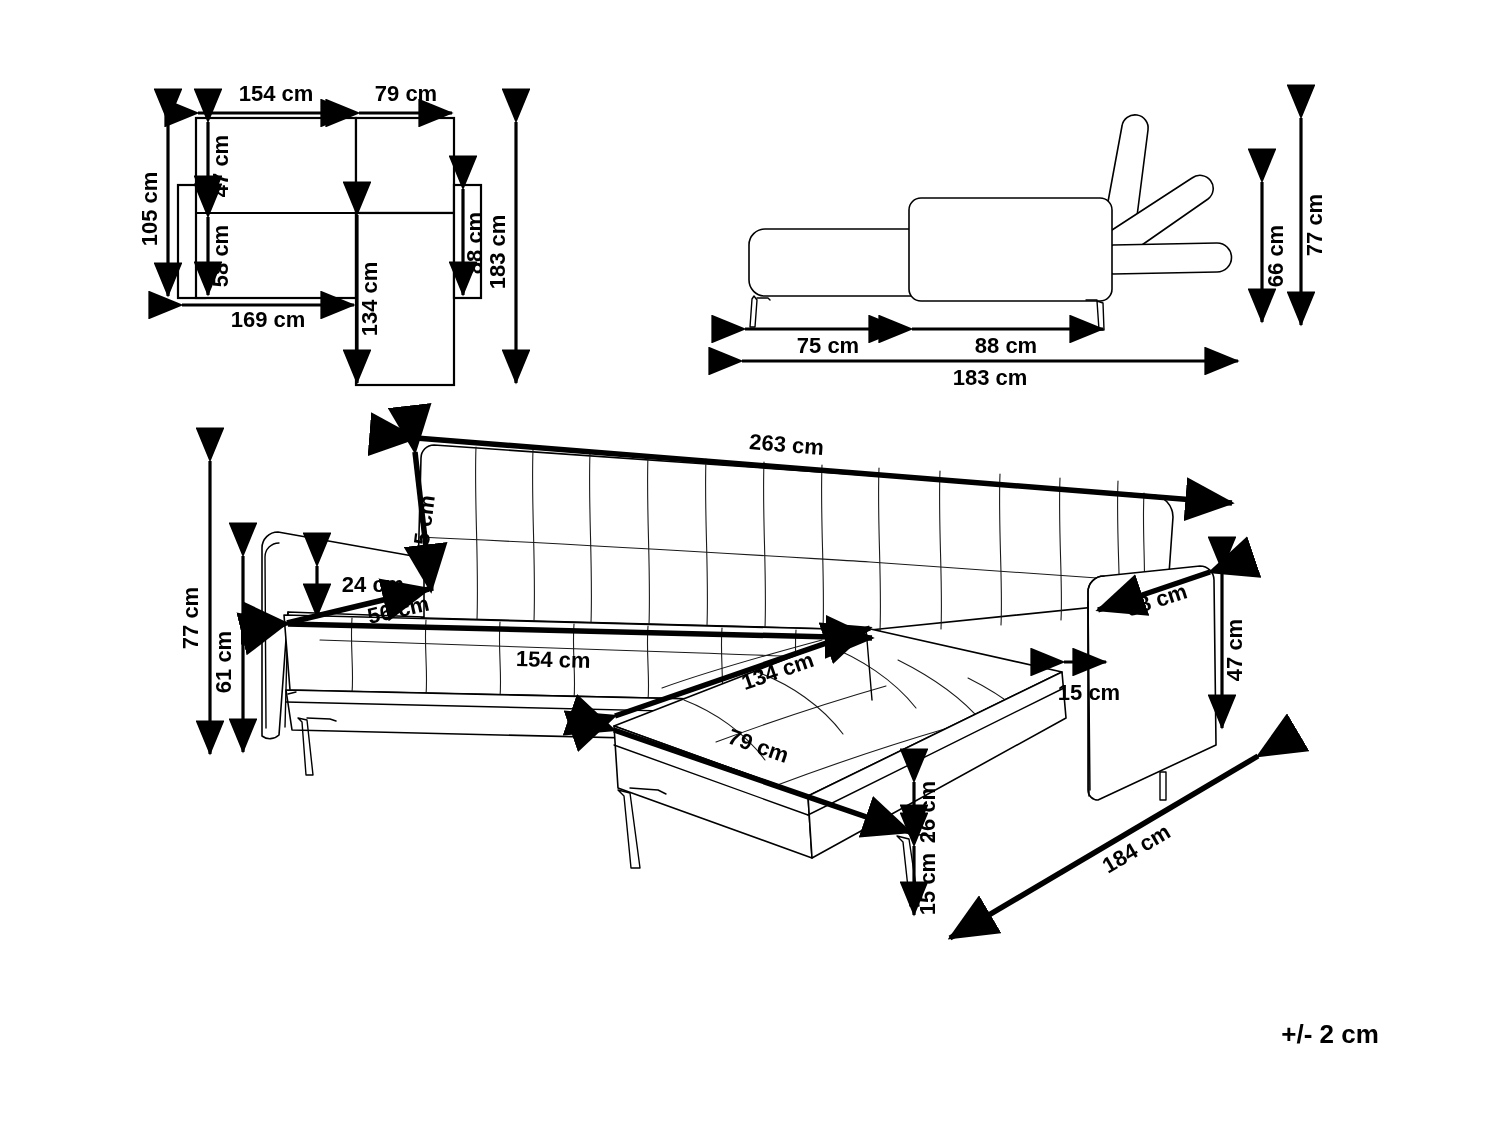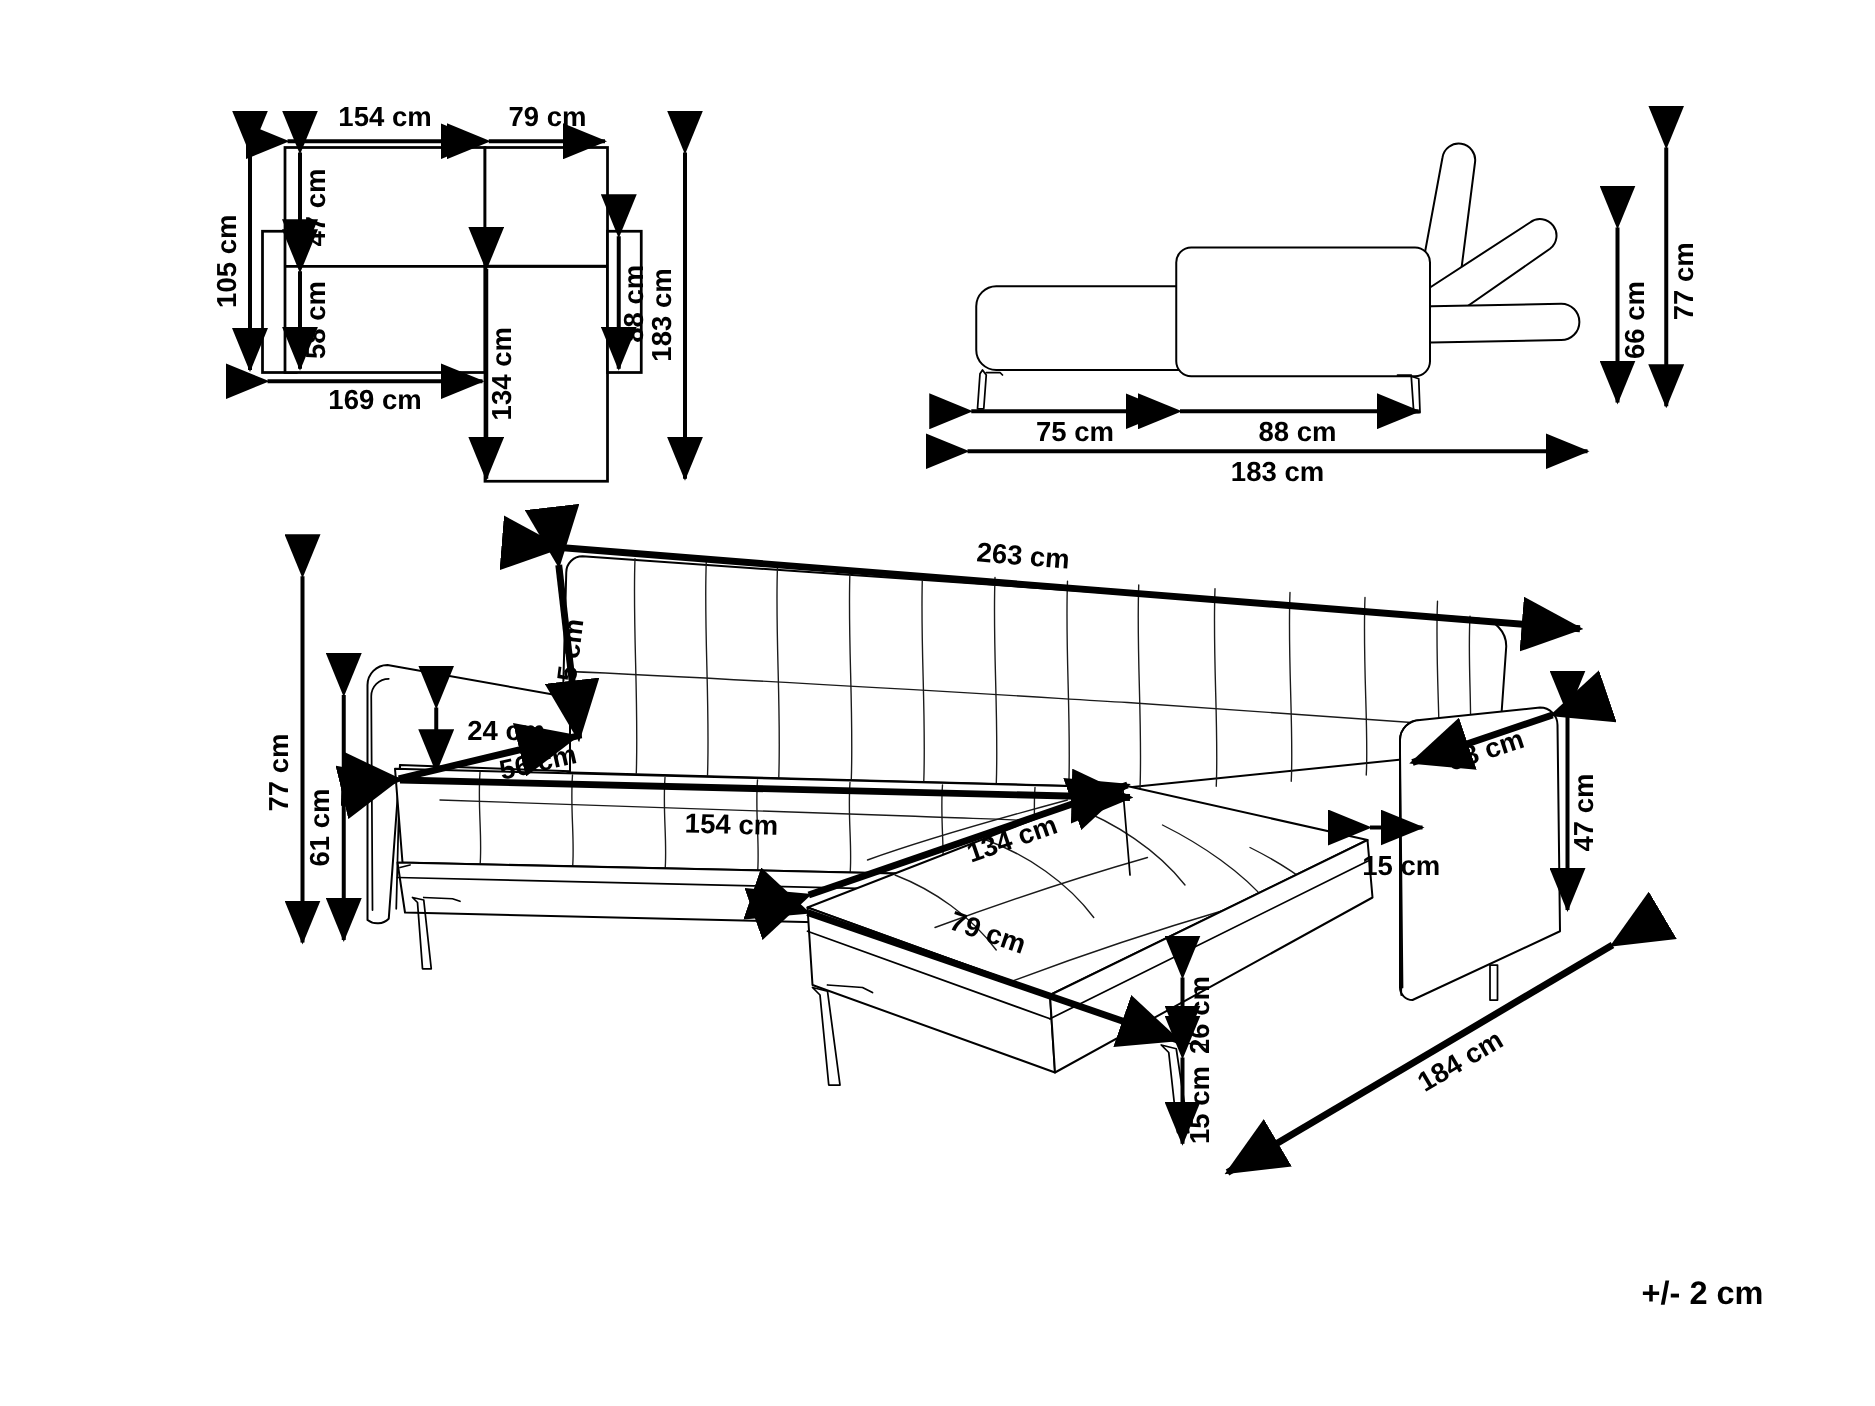--- a/index.html
+++ b/index.html
@@ -1,21 +1,21 @@
 <!DOCTYPE html>
 <html><head>
 <meta charset="utf-8">
 <style>
   html,body{margin:0;padding:0;background:#ffffff;}
   body{
     width:1500px;height:1125px;
     font-family:"Liberation Sans","DejaVu Sans",sans-serif;
     overflow:hidden;position:relative;
   }
-  #sheet{position:absolute;inset:0;width:1416px;height:1125px;padding-left:32px;}
+  #sheet{position:absolute;inset:0;width:1416px;height:1125px;}
   svg{display:block;}
   .dimtext{
     font-family:"Liberation Sans","DejaVu Sans",sans-serif;
     font-weight:bold;
     fill:#000000;
     font-size:22px;
     letter-spacing:0px;
   }
   .tol{font-size:26px;font-weight:bold;}
   .outline{fill:#ffffff;stroke:#000000;stroke-width:1.6;stroke-linejoin:round;stroke-linecap:round;}

